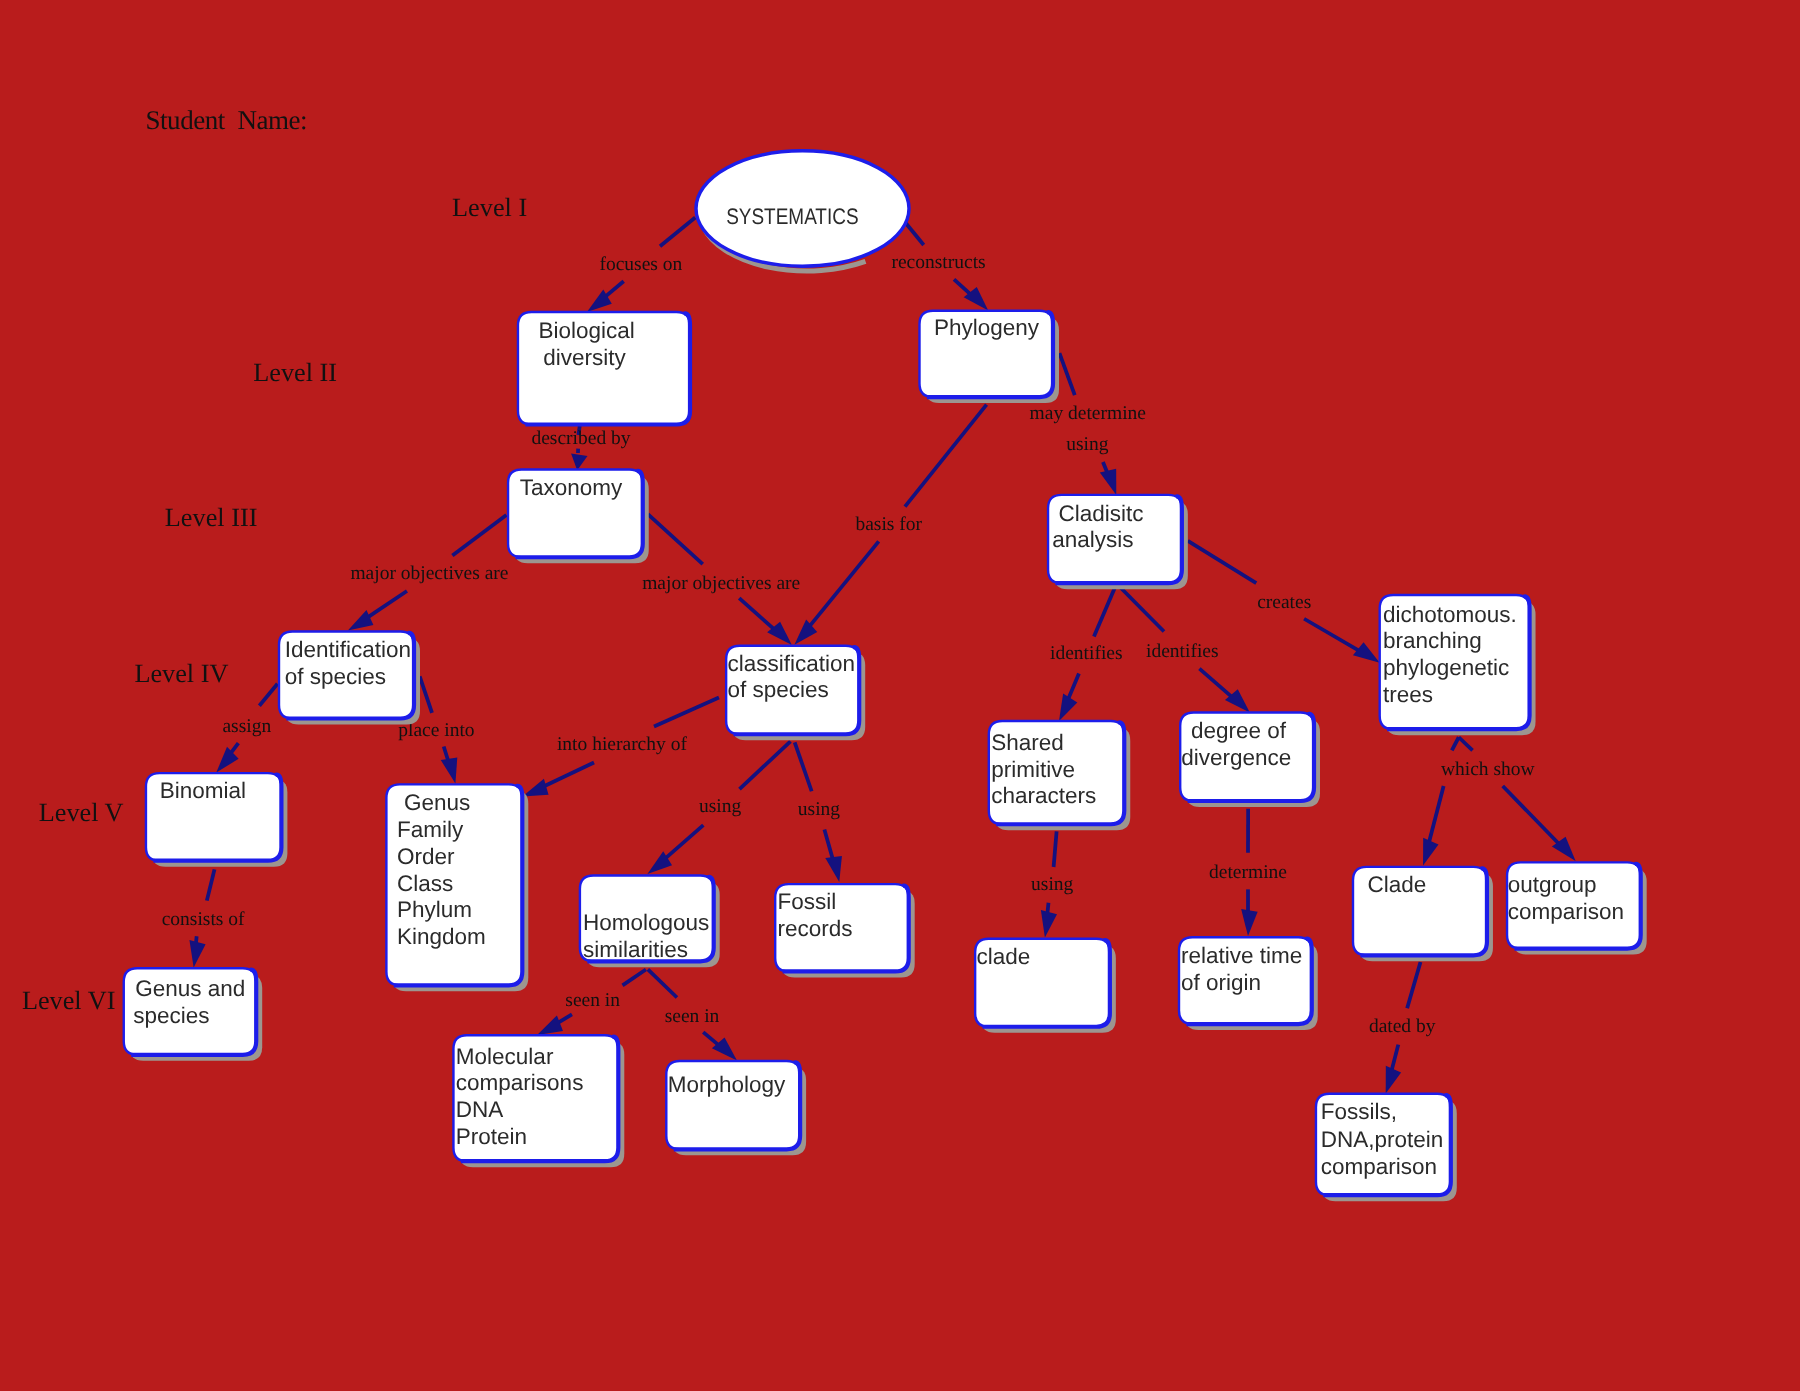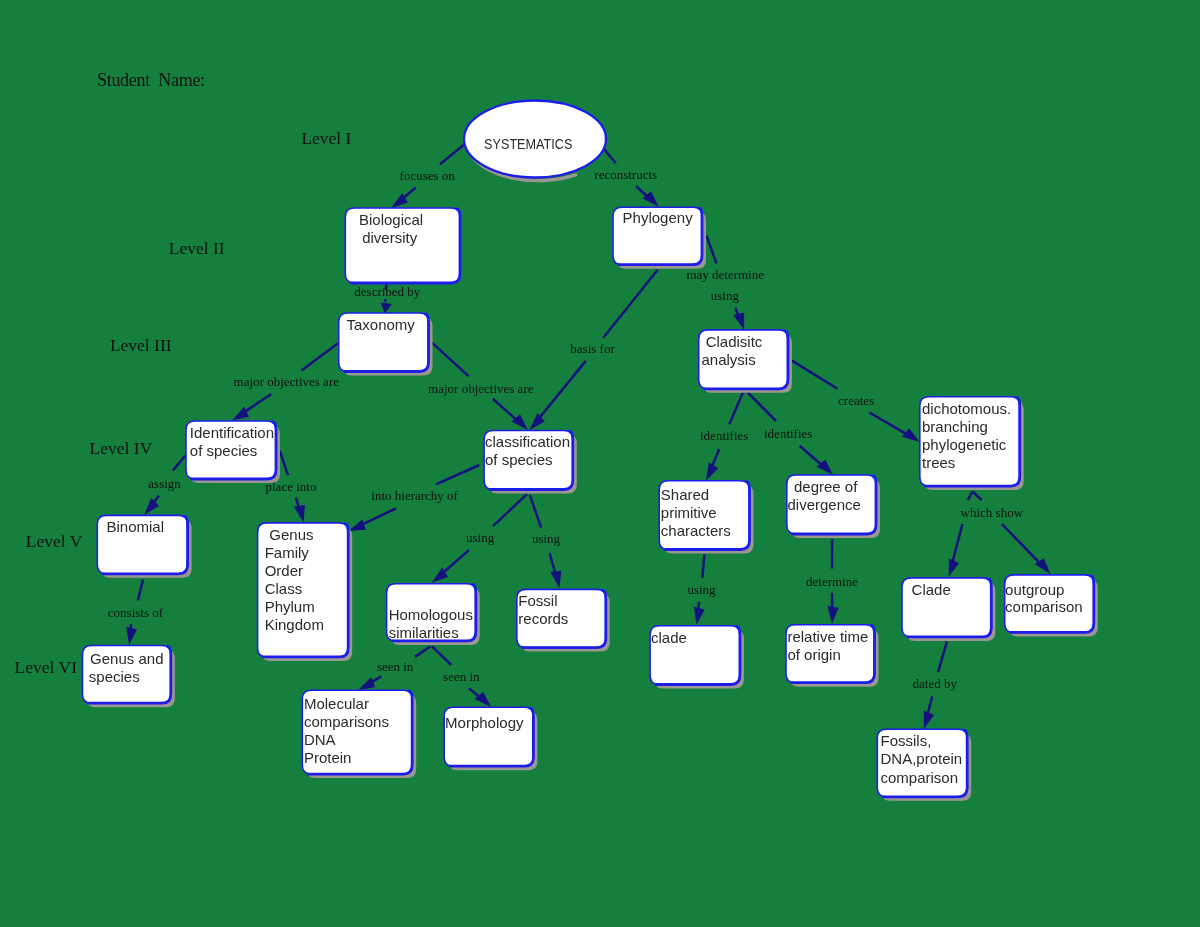--- a/index.html
+++ b/index.html
@@ -1,16 +1,16 @@
 <!DOCTYPE html>
 <html><head>
 <meta charset="utf-8">
 <style>
   html,body{margin:0;padding:0;background:#ffffff;}
-  #page{position:relative;width:1200px;height:927px;background:#15803d;overflow:hidden;}
+  #page{position:relative;width:1200px;height:927px;background:#b91c1c;overflow:hidden;}
   svg#map{position:absolute;left:0;top:0;width:1200px;height:927px;}
   .nshadow{fill:#9c9690;stroke:none;}
   .nbox{fill:#ffffff;stroke:#1d1dea;stroke-width:1.6;}
   .nedge{fill:none;stroke:#1d1dea;stroke-width:2.8;stroke-linecap:butt;stroke-linejoin:round;}
   .eshadow{fill:none;stroke:#9c9690;stroke-width:3.4;}
   .efill{fill:#ffffff;stroke:none;}
   .ebox{fill:none;stroke:#1d1dea;stroke-width:2.3;}
   .ntext{font-family:"Liberation Sans",sans-serif;font-size:15px;fill:#2b2b2b;}
   .etext{font-family:"Liberation Sans",sans-serif;font-size:15px;fill:#2b2b2b;}
   .lline{stroke:#14117f;stroke-width:2.5;fill:none;stroke-linecap:butt;}

